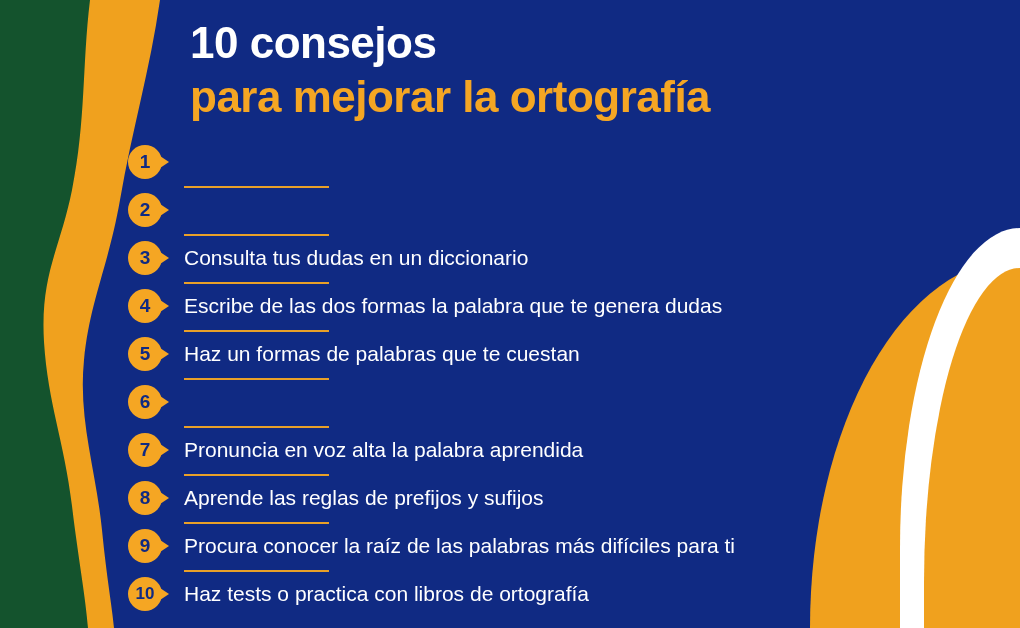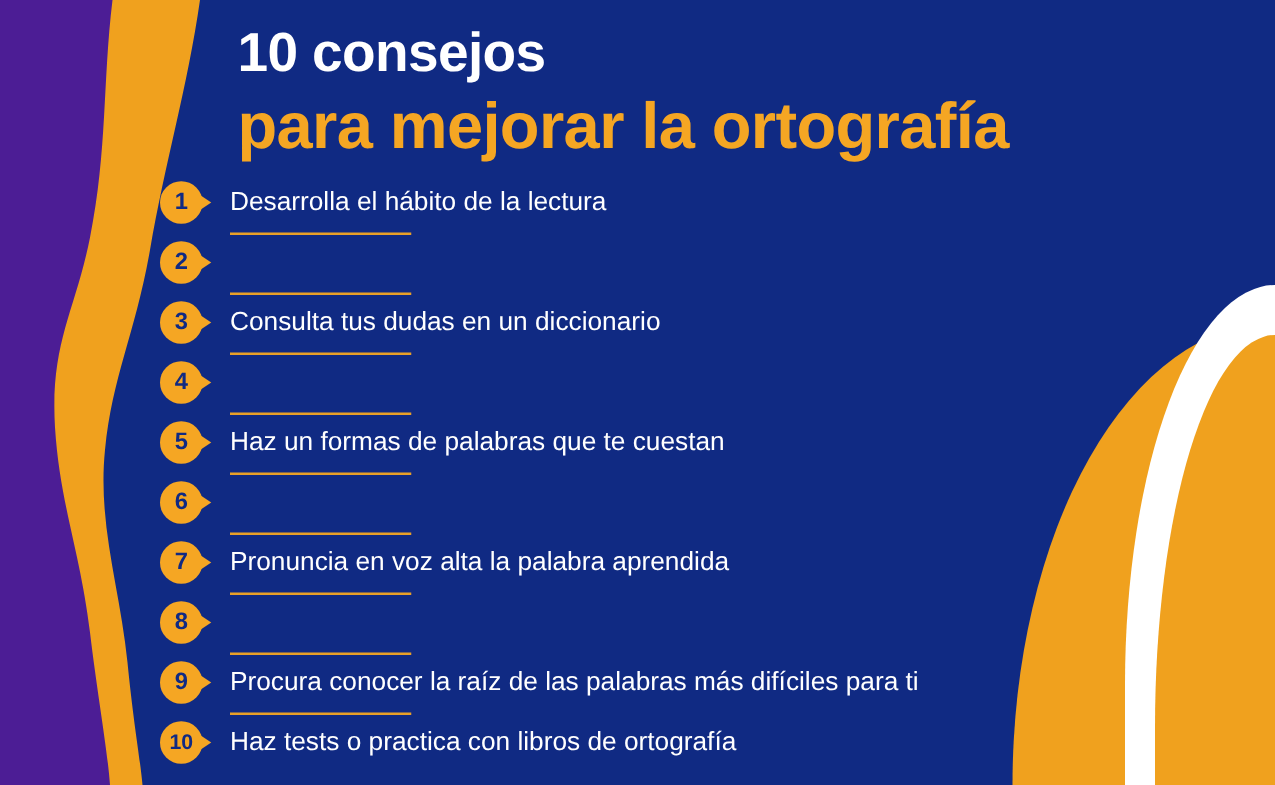--- a/index.html
+++ b/index.html
@@ -10,21 +10,21 @@
     width: 1020px;
     height: 628px;
     overflow: hidden;
     font-family: "Liberation Sans", sans-serif;
     background: #ffffff;
   }
   .poster {
     position: relative;
     width: 1020px;
     height: 628px;
-    background: #4c1d95;
+    background: #14532d;
     overflow: hidden;
   }
 
   
   .bg-navy {
     position: absolute;
     inset: 0;
     background: #102a83;
     clip-path: path("M 95 0 L 1020 0 L 1020 628 L 100 628 C 100 628 88 560 82 500 C 74 430 60 400 56 340 C 50 275 70 250 80 200 C 92 140 85 60 95 0 Z");
   }
@@ -72,21 +72,21 @@
   .title-line1 {
     color: #ffffff;
     font-size: 44px;
     font-weight: bold;
     letter-spacing: -0.5px;
     line-height: 1.15;
     margin: 0;
   }
   .title-line2 {
     color: #f5a623;
-    font-size: 52px;
+    font-size: 44px;
     font-weight: bold;
     letter-spacing: -0.5px;
     line-height: 1.18;
     margin: 2px 0 0 0;
   }
 
   
   .tips {
     position: absolute;
     left: 128px;
@@ -160,37 +160,37 @@
 
   <div class="heading">
     <div class="title-line1">10 consejos</div>
     <div class="title-line2">para mejorar la ortografía</div>
   </div>
 
   <div class="tips">
 
     <div class="tip">
       <div class="badge">1</div>
-      <div class="tip-text">Desarrolla el hábito de la lectura</div>
       <div class="rule"></div>
     </div>
 
     <div class="tip">
       <div class="badge">2</div>
       <div class="rule"></div>
     </div>
 
     <div class="tip">
       <div class="badge">3</div>
       <div class="tip-text">Consulta tus dudas en un diccionario</div>
       <div class="rule"></div>
     </div>
 
     <div class="tip">
       <div class="badge">4</div>
+      <div class="tip-text">Escribe de las dos formas la palabra que te genera dudas</div>
       <div class="rule"></div>
     </div>
 
     <div class="tip">
       <div class="badge">5</div>
       <div class="tip-text">Haz un formas de palabras que te cuestan</div>
       <div class="rule"></div>
     </div>
 
     <div class="tip">
@@ -199,20 +199,21 @@
     </div>
 
     <div class="tip">
       <div class="badge">7</div>
       <div class="tip-text">Pronuncia en voz alta la palabra aprendida</div>
       <div class="rule"></div>
     </div>
 
     <div class="tip">
       <div class="badge">8</div>
+      <div class="tip-text">Aprende las reglas de prefijos y sufijos</div>
       <div class="rule"></div>
     </div>
 
     <div class="tip">
       <div class="badge">9</div>
       <div class="tip-text">Procura conocer la raíz de las palabras más difíciles para ti</div>
       <div class="rule"></div>
     </div>
 
     <div class="tip">

